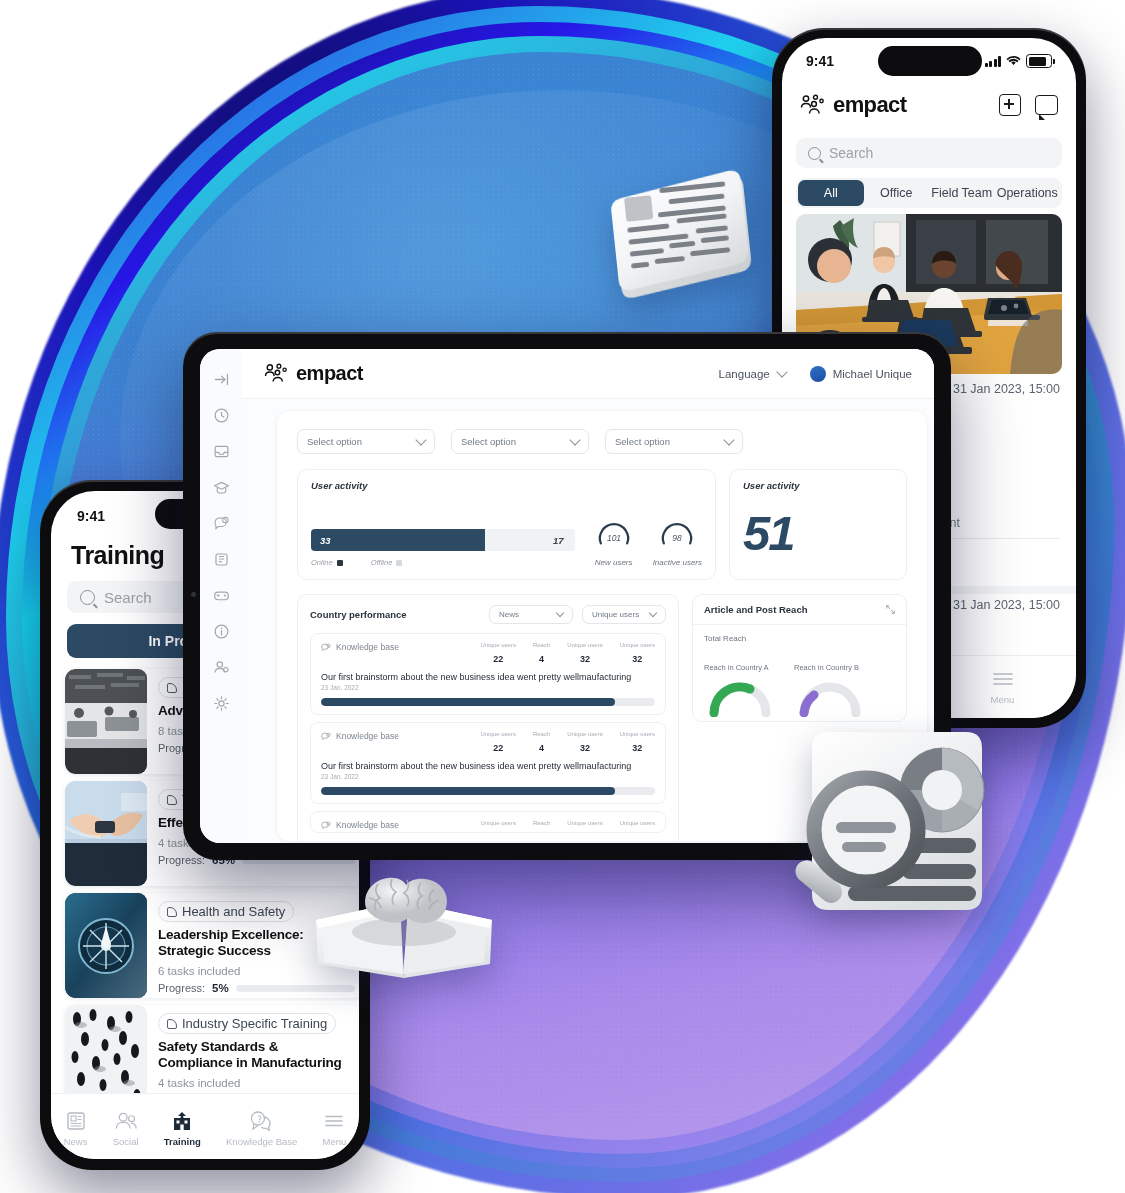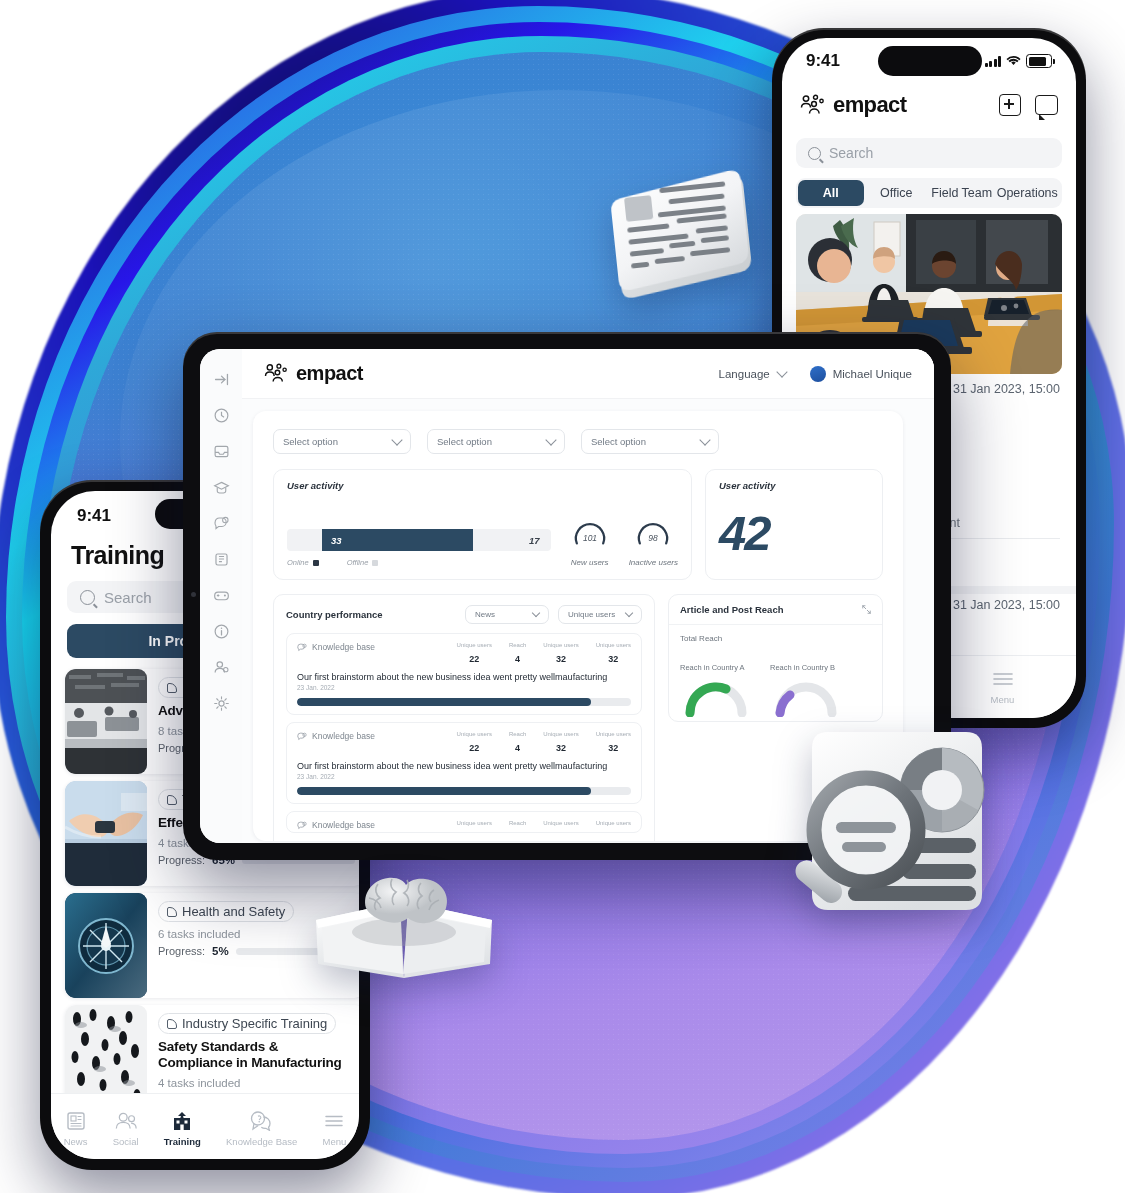--- a/index.html
+++ b/index.html
@@ -31,21 +31,21 @@
     background-size:5px 5px;
     border-radius:48% 52% 44% 56% / 52% 44% 56% 48%;}
 
   
   .device{position:absolute;}
   .phone-frame{background:#0c0c0e;border-radius:52px;
     box-shadow:0 26px 60px rgba(8,12,45,.45), 0 2px 0 rgba(255,255,255,.18) inset;}
   .phone-screen{position:absolute;background:#fff;overflow:hidden;}
   .notch{position:absolute;background:#0c0c0e;border-radius:20px;}
   .statusbar{display:flex;align-items:center;justify-content:space-between;
-    font-size:17px;font-weight:700;color:#111;}
+    font-size:14px;font-weight:700;color:#111;}
   .sig{display:flex;gap:5px;align-items:center;}
   .bars{display:flex;align-items:flex-end;gap:1.5px;height:11px;}
   .bars i{display:block;width:3px;background:#111;border-radius:1px;}
   .bars i:nth-child(1){height:4px}.bars i:nth-child(2){height:6px}
   .bars i:nth-child(3){height:8px}.bars i:nth-child(4){height:11px}
   .batt{width:24px;height:12px;border:1.5px solid #111;border-radius:3.5px;position:relative;}
   .batt::after{content:"";position:absolute;right:-3.5px;top:3.5px;width:2px;height:5px;background:#111;border-radius:0 1px 1px 0;}
   .batt i{position:absolute;left:1.5px;top:1.5px;bottom:1.5px;width:17px;background:#111;border-radius:1.5px;}
 
   
@@ -66,21 +66,21 @@
   .ico-chat{width:21px;height:18px;border:1.7px solid #1a1a1a;border-radius:4px;position:relative;}
   .ico-chat::after{content:"";position:absolute;left:3px;bottom:-6px;width:0;height:0;
     border-left:6px solid #1a1a1a;border-top:6px solid transparent;}
   .srch{position:absolute;left:14px;top:100px;width:266px;height:30px;background:#f3f4f6;border-radius:9px;
     display:flex;align-items:center;gap:8px;padding:0 12px;box-sizing:border-box;color:#9aa0a8;font-size:14px;}
   .mag{width:11px;height:11px;border:1.6px solid #8b9199;border-radius:50%;position:relative;flex:none;}
   .mag::after{content:"";position:absolute;right:-4px;bottom:-3px;width:5px;height:1.6px;background:#8b9199;transform:rotate(45deg);}
   .segbar{position:absolute;left:14px;top:140px;width:266px;height:30px;background:#f3f4f6;border-radius:9px;
     display:flex;align-items:center;padding:2px;box-sizing:border-box;}
   .seg{flex:1;text-align:center;font-size:12.5px;color:#3b4350;padding:6px 0;border-radius:7px;white-space:nowrap;}
-  .seg.on{background:#2c4a63;color:#fff;font-weight:700;}
+  .seg.on{background:#2c4a63;color:#fff;font-weight:400;}
   .feed-photo{position:absolute;left:14px;top:176px;width:266px;height:160px;border-radius:10px;overflow:hidden;}
   .post-meta{position:absolute;right:16px;font-size:12.5px;color:#5c6570;}
   .post-title{position:absolute;font-size:20px;font-weight:700;color:#111;letter-spacing:-.3px;}
   .cmt-count{position:absolute;width:294px;text-align:center;font-size:12.5px;color:#70787f;}
   .cmt-row{position:absolute;display:flex;align-items:center;gap:9px;font-size:15px;font-weight:700;color:#2a3a52;}
   .bubble{width:19px;height:16px;border:1.8px solid #2a3a52;border-radius:5px;position:relative;}
   .bubble::after{content:"";position:absolute;left:3px;bottom:-5px;width:0;height:0;
     border-left:5px solid #2a3a52;border-top:5px solid transparent;}
   .divider{position:absolute;background:#e9ebee;height:1px;}
   .pr-tabbar{position:absolute;left:0;bottom:0;width:294px;height:62px;background:#fff;
@@ -126,28 +126,28 @@
     display:flex;flex-direction:column;align-items:center;padding-top:22px;gap:19px;}
   .sico{width:17px;height:17px;opacity:.55;}
   .tmain{position:absolute;left:42px;top:0;width:692px;height:494px;background:#fbfcfd;}
   .tophead{height:50px;background:#fff;display:flex;align-items:center;justify-content:space-between;
     padding:0 22px;box-sizing:border-box;border-bottom:1px solid #f1f2f4;}
   .tbrand{font-size:20px;font-weight:700;letter-spacing:-.5px;color:#111;}
   .thead-right{display:flex;align-items:center;gap:24px;font-size:11.5px;color:#4a525c;}
   .chev{width:7px;height:7px;border-right:1.6px solid #8a9099;border-bottom:1.6px solid #8a9099;
     transform:rotate(45deg);margin-bottom:3px;}
   .avatar{width:16px;height:16px;border-radius:50%;background:linear-gradient(160deg,#2f6fc9,#1d4f9e);flex:none;}
-  .panel{position:absolute;left:11px;top:62px;width:650px;height:430px;background:#fff;border-radius:13px;
+  .panel{position:absolute;left:35px;top:62px;width:650px;height:430px;background:#fff;border-radius:13px;
     box-shadow:0 1px 4px rgba(20,30,60,.07);overflow:hidden;}
   .selrow{display:flex;gap:16px;padding:18px 20px 0 20px;}
   .sel{width:138px;height:25px;border:1px solid #e3e6ea;border-radius:7px;display:flex;align-items:center;
     justify-content:space-between;padding:0 9px;box-sizing:border-box;font-size:9.5px;color:#717a85;}
   .card{background:#fff;border:1px solid #edeff2;border-radius:10px;}
   .ctitle{font-size:9.5px;font-weight:700;color:#2b333d;}
-  .ubar{height:22px;border-radius:4px;background:#f1f2f4;display:flex;align-items:center;overflow:hidden;position:relative;padding-left:35px;}
+  .ubar{height:22px;border-radius:4px;background:#f1f2f4;display:flex;align-items:center;overflow:hidden;position:relative;}
   .ubar .on{background:#2c4a63;height:100%;display:flex;align-items:center;color:#fff;font-size:9.5px;font-weight:700;padding-left:9px;box-sizing:border-box;}
   .ubar .off{flex:1;text-align:right;padding-right:11px;font-size:9.5px;font-weight:700;color:#3a424c;}
   .legend{display:flex;gap:28px;margin-top:7px;font-size:7.5px;color:#9aa1a9;align-items:center;}
   .legend span{display:flex;align-items:center;gap:4px;}
   .dot{width:6px;height:6px;border-radius:1px;background:#2c3744;}
   .dot.gray{background:#d6d9dd;}
   .gwrap{text-align:center;}
   .glabel{font-size:8px;color:#6e767f;margin-top:5px;}
   .bignum{font-size:49px;font-weight:700;color:#2c4a63;letter-spacing:-2px;}
   .arow{border:1px solid #eef0f3;border-radius:8px;padding:8px 10px;margin-bottom:7px;background:#fff;}
@@ -432,20 +432,21 @@
             </g>
           <circle cx="41" cy="53" r="5" fill="#e8f3f8"></circle>
           <path d="M41 33l5 18-5 4-5-4z" fill="#f3f7f9"></path>
         </svg>
       </div>
       <div class="tbody">
         <span class="tag">
             <i class="tagico"></i>
             <span>Health and Safety</span>
           </span>
+        <div class="tname">Leadership Excellence: Strategic Success</div>
         <div class="ttasks">6 tasks included</div>
         <div class="tprog">
           <span>Progress:</span>
           <b>5%</b>
           <span class="ptrack"><i class="pfill" style="width:5%"></i></span>
         </div>
       </div>
     </div>
 
     <div class="tcard" style="top:514px;">
@@ -681,21 +682,21 @@
                 <svg width="38" height="32" viewBox="0 0 40 34">
                   <path d="M6 28a15 15 0 1 1 28 0" fill="none" stroke="#2c3b4c" stroke-width="2.4" stroke-linecap="round"></path>
                   <text x="20" y="26" text-anchor="middle" font-size="9" fill="#4c5560" font-family="Liberation Sans">98</text>
                 </svg>
                 <div class="glabel">Inactive users</div>
               </div>
             </div>
           </div>
           <div class="card" style="width:150px;padding:10px 13px;">
             <div class="ctitle">User activity</div>
-            <div class="bignum" style="margin-top:14px;">42</div>
+            <div class="bignum" style="margin-top:14px;">51</div>
           </div>
         </div>
 
         <div style="display:flex;gap:13px;padding:14px 20px 0 20px;align-items:flex-start;">
           <div class="card" style="flex:1;padding:10px 12px 12px 12px;">
             <div style="display:flex;justify-content:space-between;align-items:center;">
               <div class="ctitle">Country performance</div>
               <div style="display:flex;gap:9px;">
                 <div class="sel" style="width:84px;height:19px;font-size:8px;">
                   <span>News</span>

